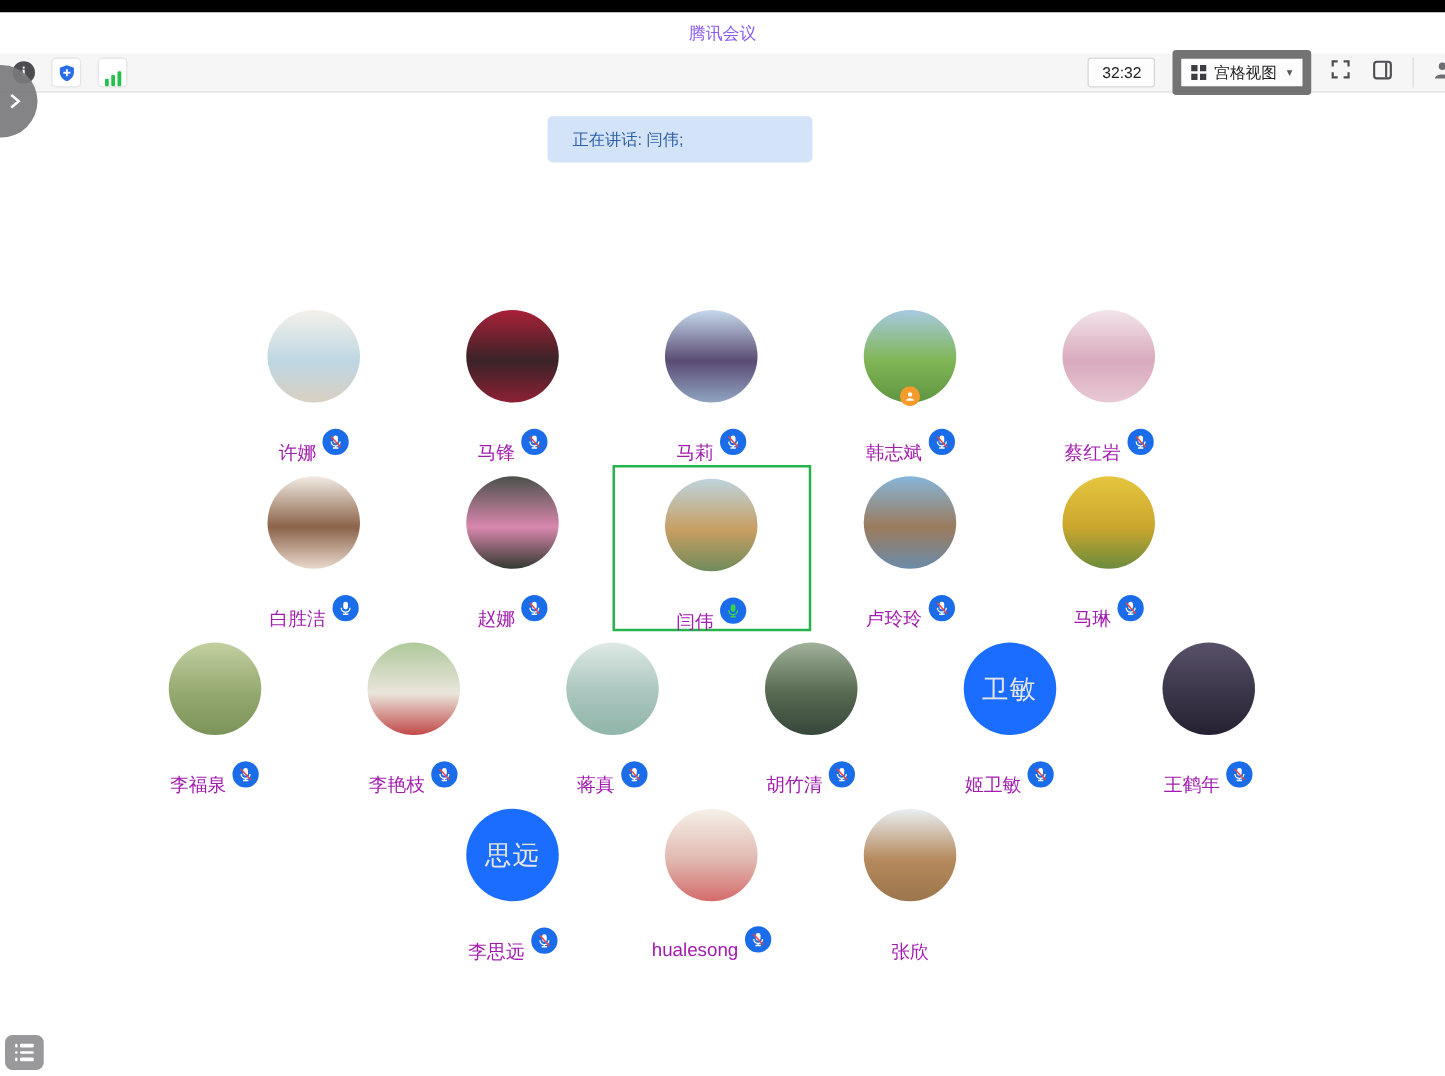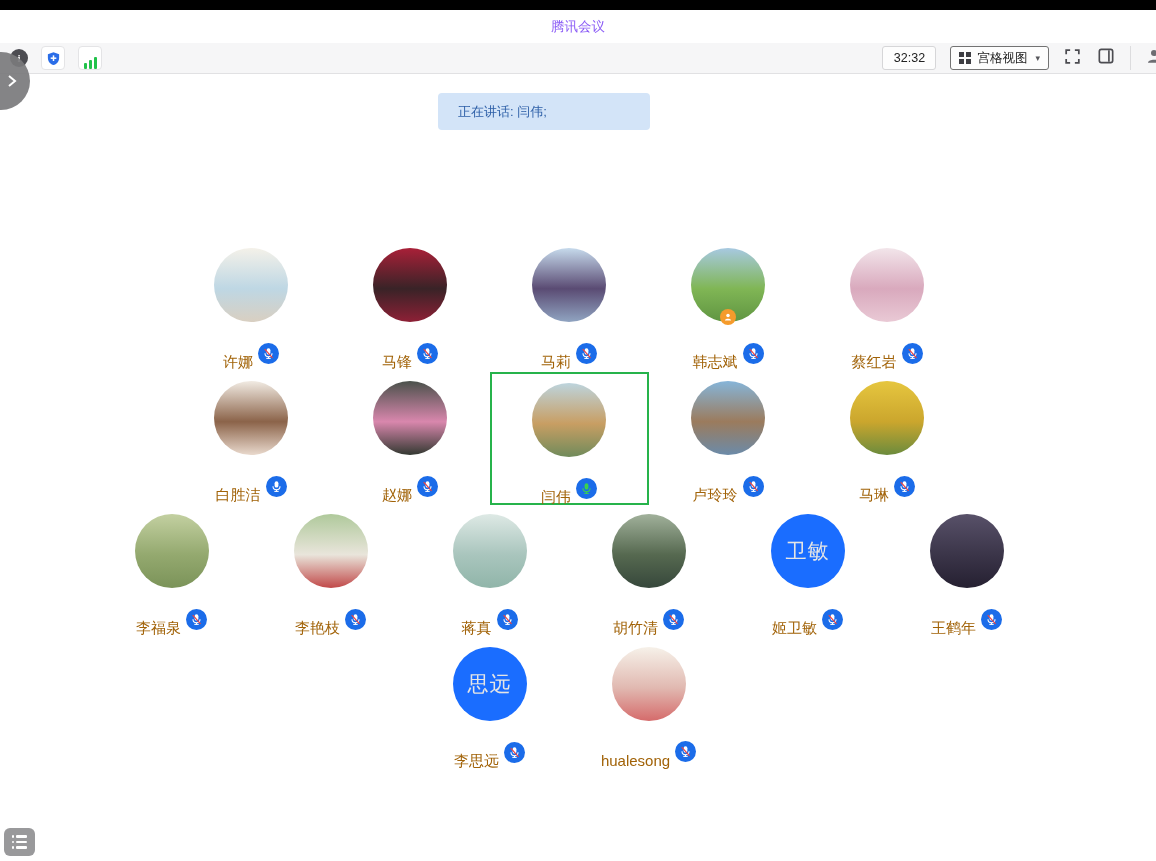--- a/index.html
+++ b/index.html
@@ -21,21 +21,21 @@
   .info-circle{width:18px;height:18px;border-radius:50%;background:#4c4c51;color:#fff;
     display:flex;align-items:center;justify-content:center;font-size:11px;font-weight:bold;font-family:"Liberation Serif",serif;}
   .shield-box{background:#fff;border:1px solid #e4e4e6;}
   .signal-box{background:#fff;border:1px solid #e4e4e6;display:flex;align-items:flex-end;gap:2px;padding:0;justify-content:center;}
   .signal-box i{display:block;width:3px;background:#21c24a;border-radius:1px;}
   .signal-box i:nth-child(1){height:6px;}
   .signal-box i:nth-child(2){height:9px;}
   .signal-box i:nth-child(3){height:12px;}
   .timer-box{height:22px;min-width:44px;background:#fdfdfd;border:1px solid #d6d6d8;border-radius:3px;
     display:flex;align-items:center;justify-content:center;font-size:12.5px;color:#222;padding:0 4px;}
-  .view-btn{height:22px;background:#fdfdfd;border:1px solid #737373;border-radius:3px;
+  .view-btn{height:22px;background:#fdfdfd;border:7px solid #737373;border-radius:3px;
     display:flex;align-items:center;gap:6px;padding:0 8px;font-size:12.5px;color:#222;cursor:default;}
   .grid-glyph{display:grid;grid-template-columns:5px 5px;grid-template-rows:5px 5px;gap:2px;}
   .grid-glyph i{background:#3d3d42;display:block;}
   .caret{font-size:9px;color:#55555a;margin-left:2px;}
   .tb-divider{width:1px;height:24px;background:#dcdcde;}
   .members-icon{margin-right:-7px;}
   
   .handle{position:absolute;left:-28px;top:52px;width:58px;height:58px;border-radius:50%;
     background:rgba(122,122,124,0.92);display:flex;align-items:center;justify-content:center;
     padding-left:22px;box-sizing:border-box;z-index:5;}
@@ -49,21 +49,21 @@
   .tile{width:159px;height:133px;box-sizing:border-box;display:flex;flex-direction:column;
     align-items:center;padding-top:9px;}
   .tile.selected{border:2px solid #26b34b;}
   .avatar{width:74px;height:74px;border-radius:50%;position:relative;flex:none;
     display:flex;align-items:center;justify-content:center;overflow:visible;}
   .avatar-label{color:#e5e5e5;font-size:21px;letter-spacing:1px;}
   .host-badge{position:absolute;bottom:-3px;left:50%;transform:translateX(-50%);
     width:16px;height:16px;border-radius:50%;background:#f59b2c;
     display:flex;align-items:center;justify-content:center;}
   .name-row{display:flex;align-items:center;margin-top:12px;gap:5px;}
-  .pname{font-size:15px;color:#a16207;margin-top:19px;}
+  .pname{font-size:15px;color:#a21caf;margin-top:19px;}
   .mic{width:21px;height:21px;border-radius:50%;background:#1b6ce9;color:#fff;flex:none;
     display:flex;align-items:center;justify-content:center;}
   .mic.speaking{color:#3ad14f;}
   .mic .slash{display:none;}
   .mic.muted .slash{display:inline;}
   
   .list-btn{position:absolute;left:4px;top:828px;width:31px;height:28px;border:none;
     border-radius:6px;background:rgba(148,148,150,0.95);display:flex;align-items:center;justify-content:center;}
   .list-glyph{display:flex;flex-direction:column;gap:3px;}
   .list-glyph .lrow{display:flex;align-items:center;gap:2px;}
@@ -471,20 +471,30 @@
         <svg width="13" height="13" viewBox="0 0 24 24">
           <rect x="8.5" y="2.5" width="7" height="11.5" rx="3.5" fill="currentColor"></rect>
           <path d="M5.5 11.5 a6.5 6.5 0 0 0 13 0" fill="none" stroke="currentColor" stroke-width="2"></path>
           <line x1="12" y1="18" x2="12" y2="21" stroke="currentColor" stroke-width="2"></line>
           <line x1="8" y1="21" x2="16" y2="21" stroke="currentColor" stroke-width="2"></line>
           <line class="slash" x1="5" y1="4" x2="19.5" y2="20" stroke="#e84545" stroke-width="2.3"></line>
         </svg>
       </span>
     </div>
   </div>
+      <div class="tile">
+    <div class="avatar" style="background: linear-gradient(rgb(233, 239, 243) 0%, rgb(182, 138, 93) 55%, rgb(155, 117, 77) 100%);">
+      <span class="avatar-label"></span>
+
+    </div>
+    <div class="name-row">
+      <span class="pname">张欣</span>
+
+    </div>
+  </div>
     </div>
   </div>
 
 <button class="list-btn">
   <span class="list-glyph">
     <span class="lrow">
         <span class="dot"></span>
         <span class="line"></span>
       </span>
     <span class="lrow">

